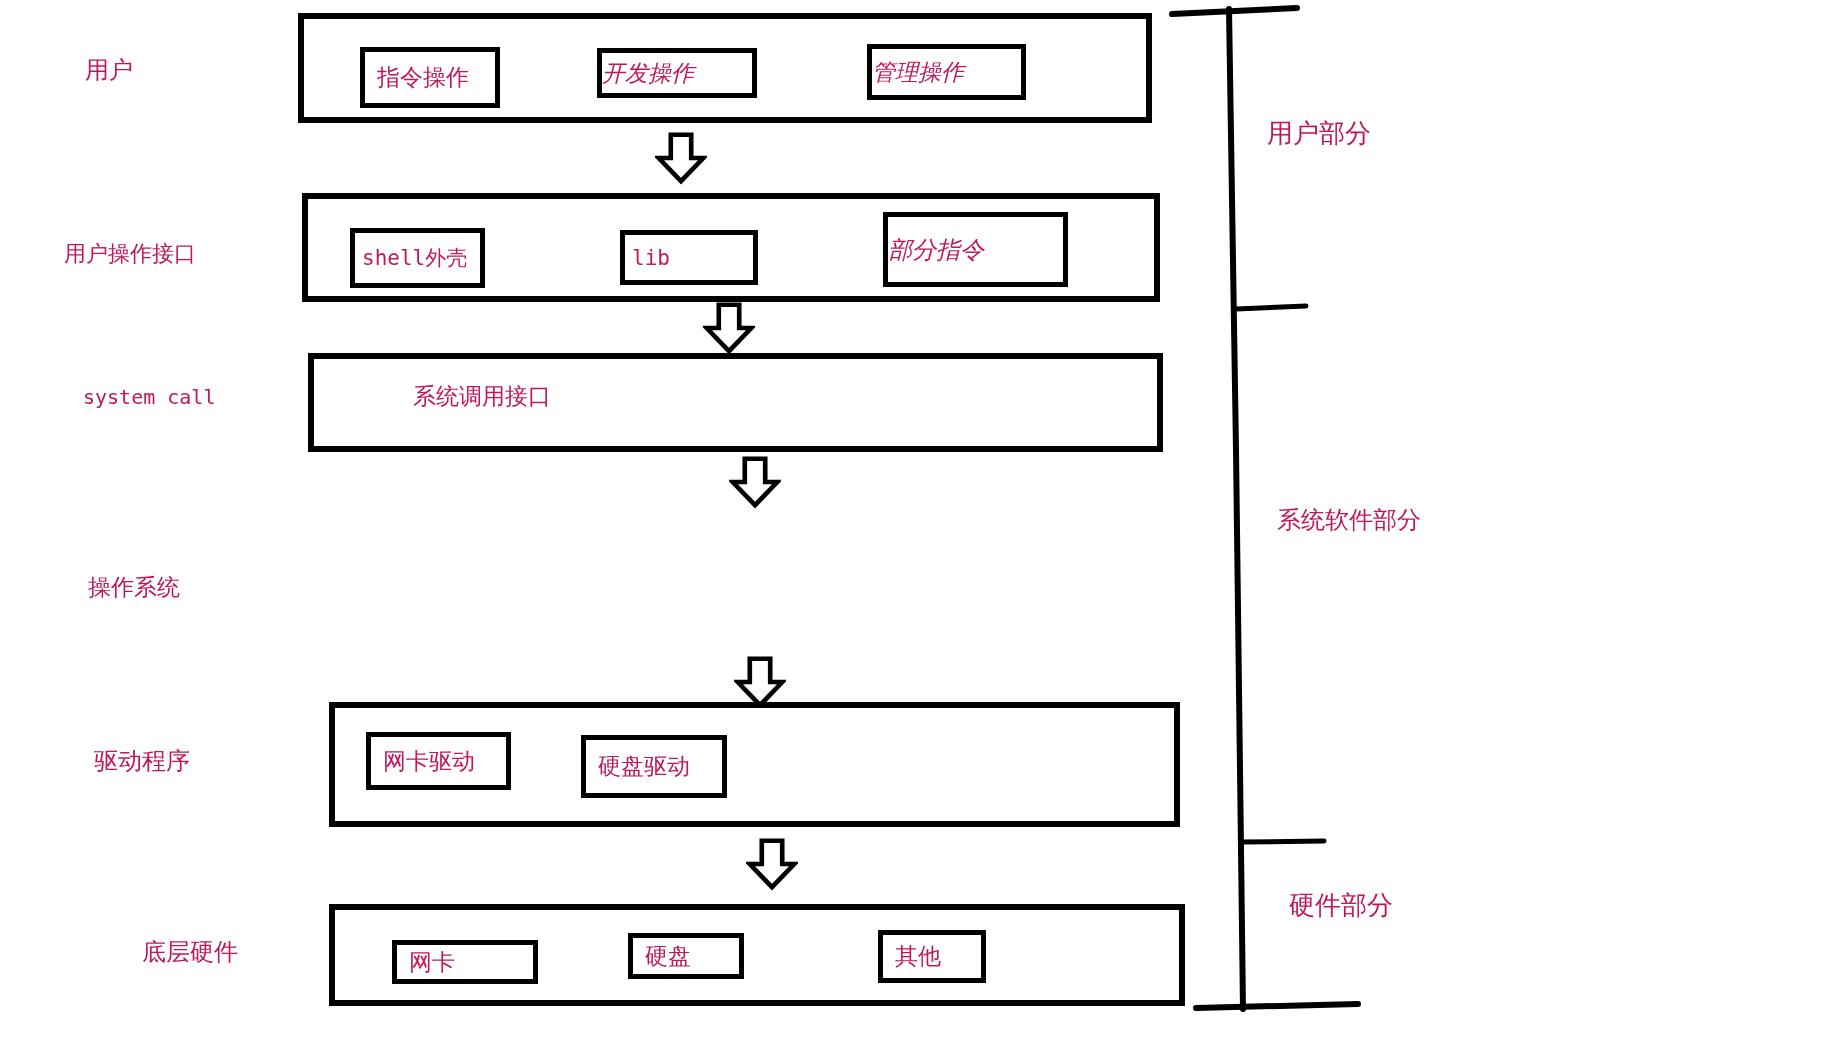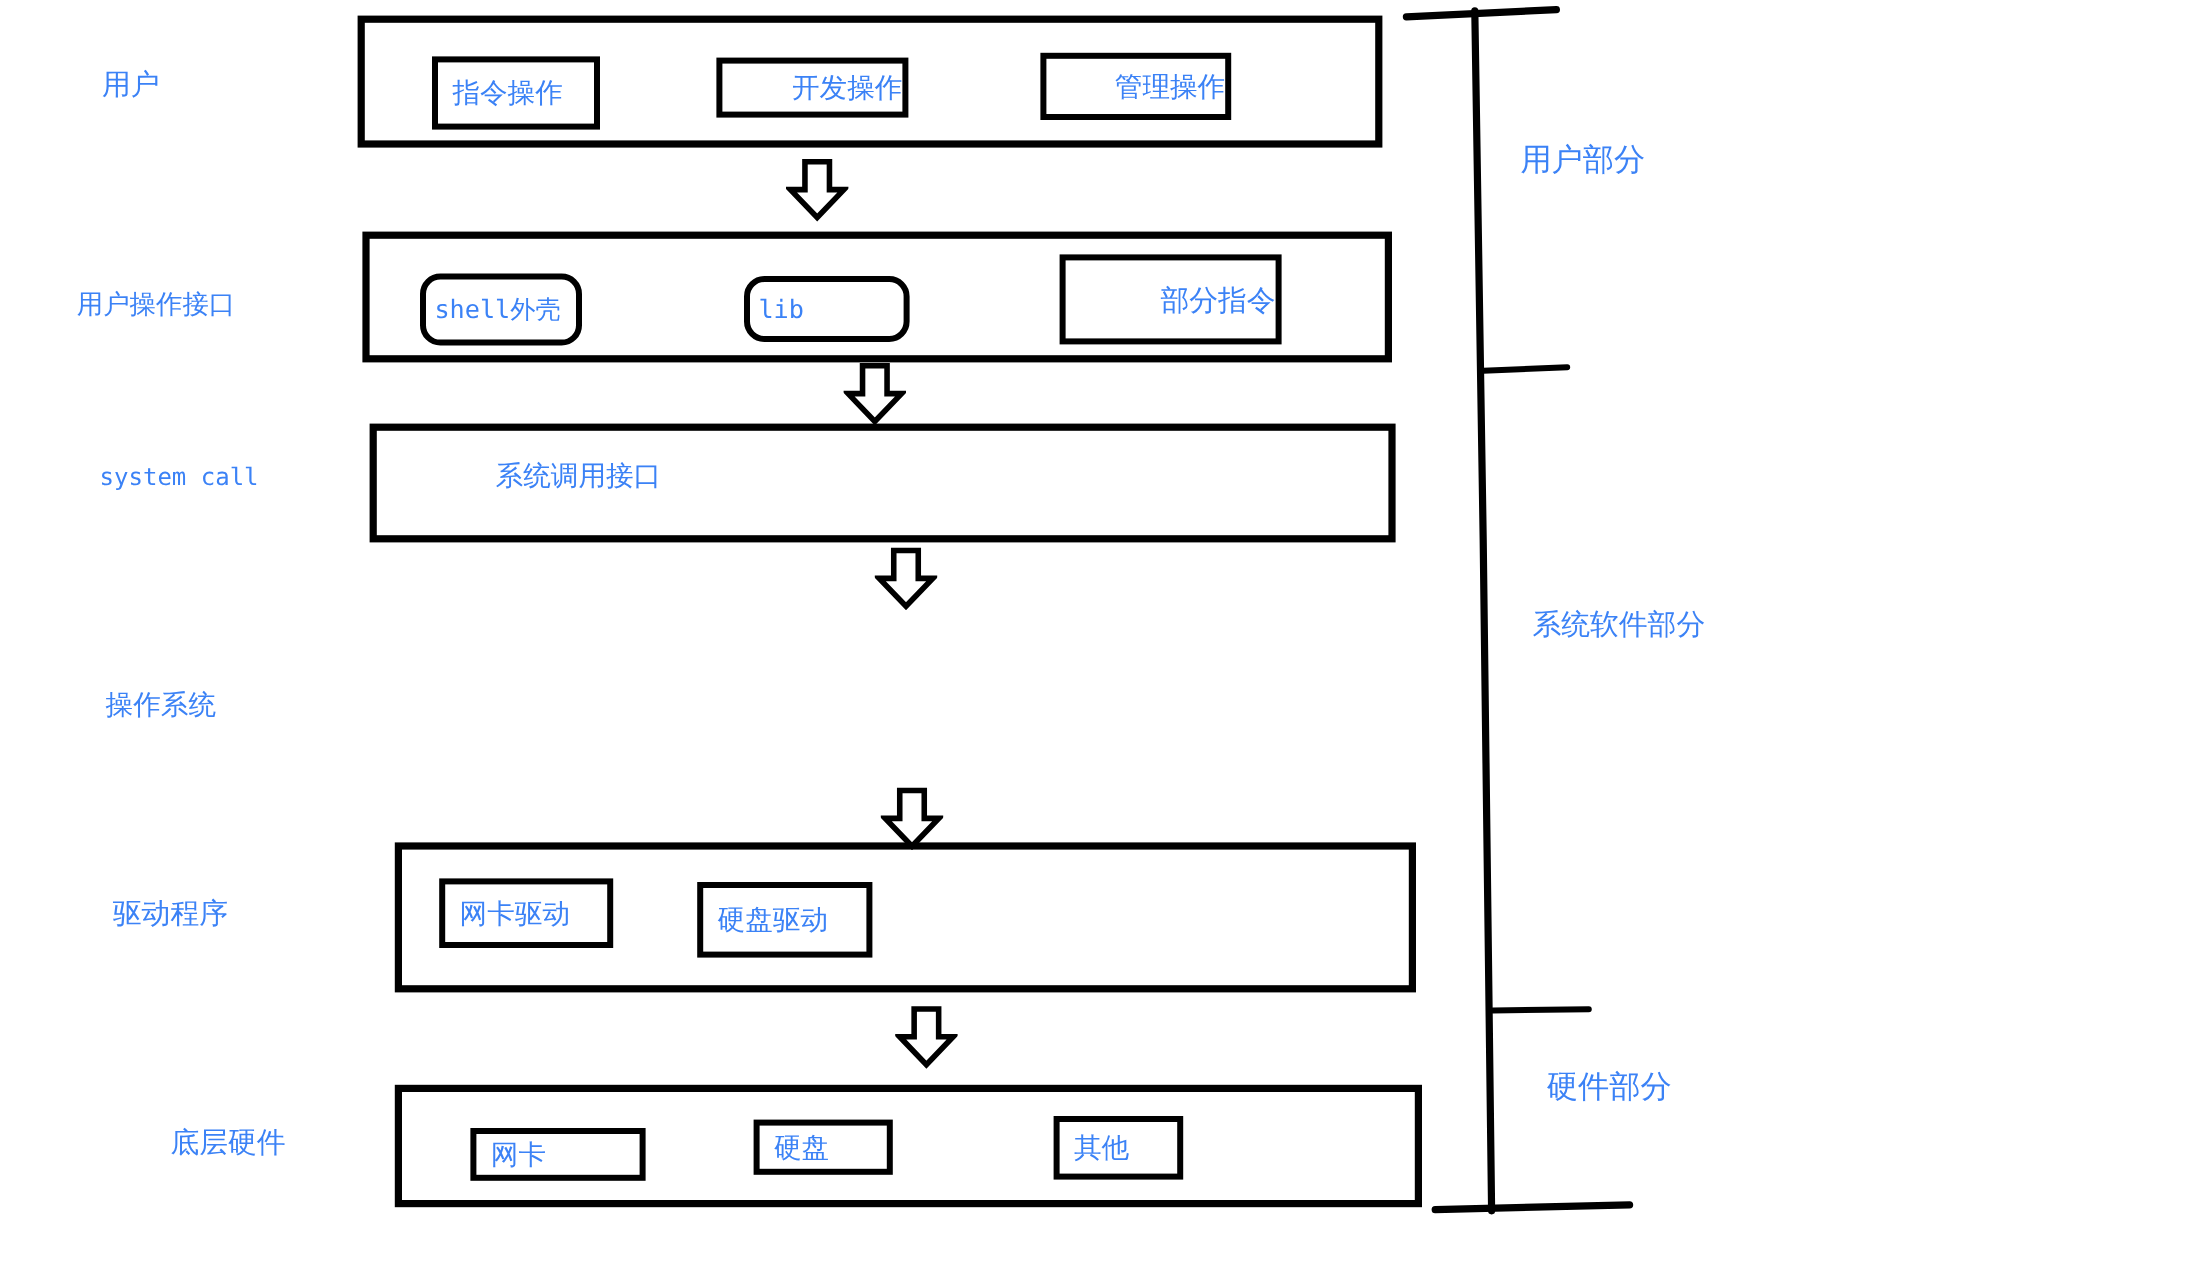--- a/index.html
+++ b/index.html
@@ -2,43 +2,43 @@
 <html><head>
 <meta charset="utf-8">
 <style>
   html, body { margin: 0; padding: 0; background: #ffffff; }
   #canvas {
     position: relative;
     width: 1824px;
     height: 1059px;
     background: #ffffff;
     overflow: hidden;
-    color: #3b82f6;
+    color: #be185d;
     font-family: "Liberation Serif", "DejaVu Serif", serif;
   }
   .layer {
     position: absolute;
     border: 6px solid #000000;
     background: #ffffff;
     box-sizing: border-box;
     padding-left: 32px;
   }
   .ibox {
     position: absolute;
     border: 5px solid #000000;
     background: #ffffff;
     box-sizing: border-box;
     display: flex;
     align-items: center;
     padding-left: 12px;
     font-size: 23px;
     white-space: nowrap;
   }
-  .ibox.center { justify-content: flex-end; padding-left: 0; }
-  .ibox.mono { font-family: "DejaVu Sans Mono", "Liberation Mono", monospace; font-size: 21px; padding-left: 7px; border-radius: 17px; }
+  .ibox.center { justify-content: flex-start; padding-left: 0; font-style: italic; }
+  .ibox.mono { font-family: "DejaVu Sans Mono", "Liberation Mono", monospace; font-size: 21px; padding-left: 7px; }
   .row-label {
     position: absolute;
     font-size: 24px;
     white-space: nowrap;
   }
   .row-label.mono { font-family: "DejaVu Sans Mono", "Liberation Mono", monospace; font-size: 20px; }
   .section-label {
     position: absolute;
     font-size: 26px;
     white-space: nowrap;

